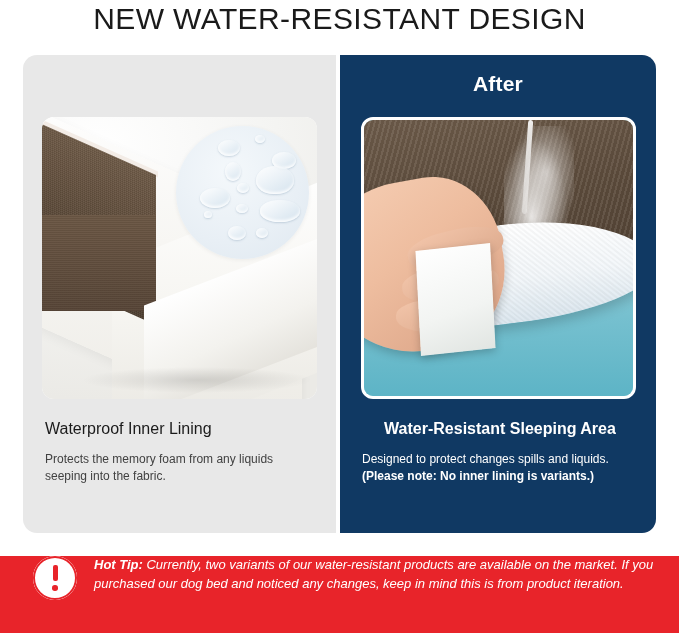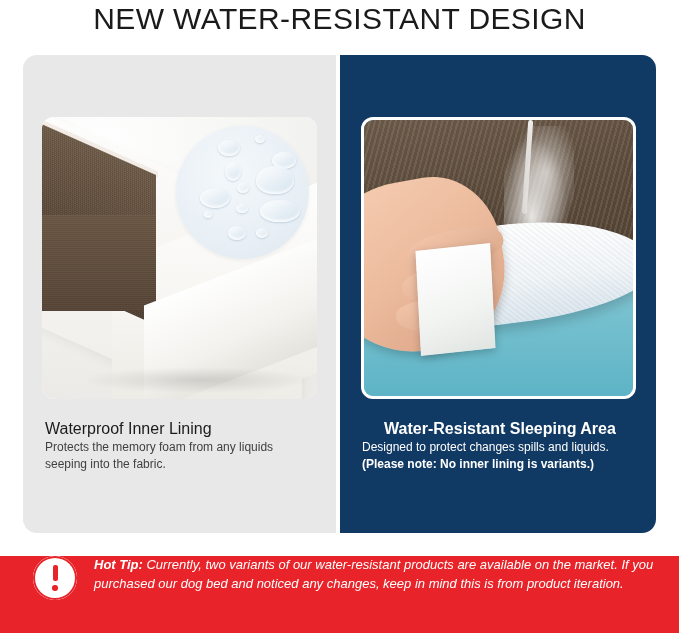--- a/index.html
+++ b/index.html
@@ -249,21 +249,21 @@
   
   .caption {
     position: absolute;
     left: 22px;
     right: 18px;
     top: 364px;
   }
   .caption-title {
     font-size: 16px;
     line-height: 20px;
-    margin-bottom: 0;
+    margin-bottom: 12px;
   }
   .panel-before .caption-title { color: #1b1b1b; font-weight: 400; }
   .panel-after  .caption-title { color: #ffffff;  font-weight: 700; text-align: center; }
 
   .caption-body {
     font-size: 12px;
     line-height: 17px;
   }
   .panel-before .caption-body { color: #414141; }
   .panel-after  .caption-body { color: #ffffff; }
@@ -360,20 +360,21 @@
 
     <div class="caption">
       <div class="caption-title">Waterproof Inner Lining</div>
       <div class="caption-body">Protects the memory foam from any liquids seeping into the fabric.</div>
     </div>
   </div>
 
   <div class="panel panel-gap"></div>
 
   <div class="panel panel-after">
+    <div class="panel-heading">After</div>
 
     <div class="photo">
       <div class="after-scene">
         <div class="as-brown"></div>
         <div class="as-teal"></div>
         <div class="as-stream"></div>
         <div class="as-splash"></div>
         <div class="as-fabric"></div>
         <div class="as-hand"></div>
         <div class="as-finger" style="left:16%; top:40%; width:36%; height:13%; transform:rotate(-12deg);"></div>

